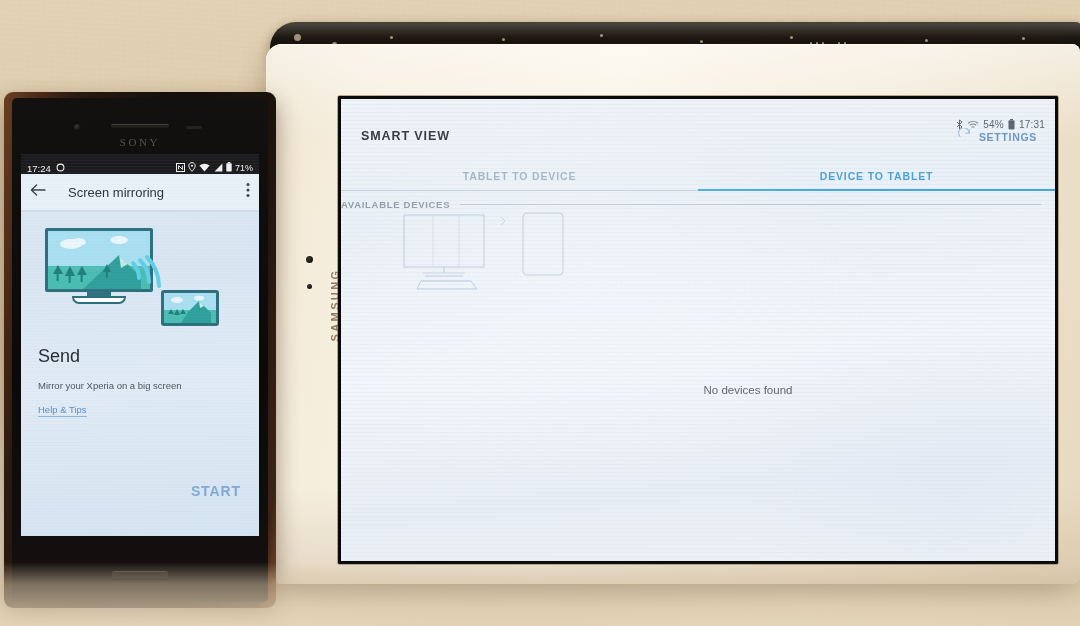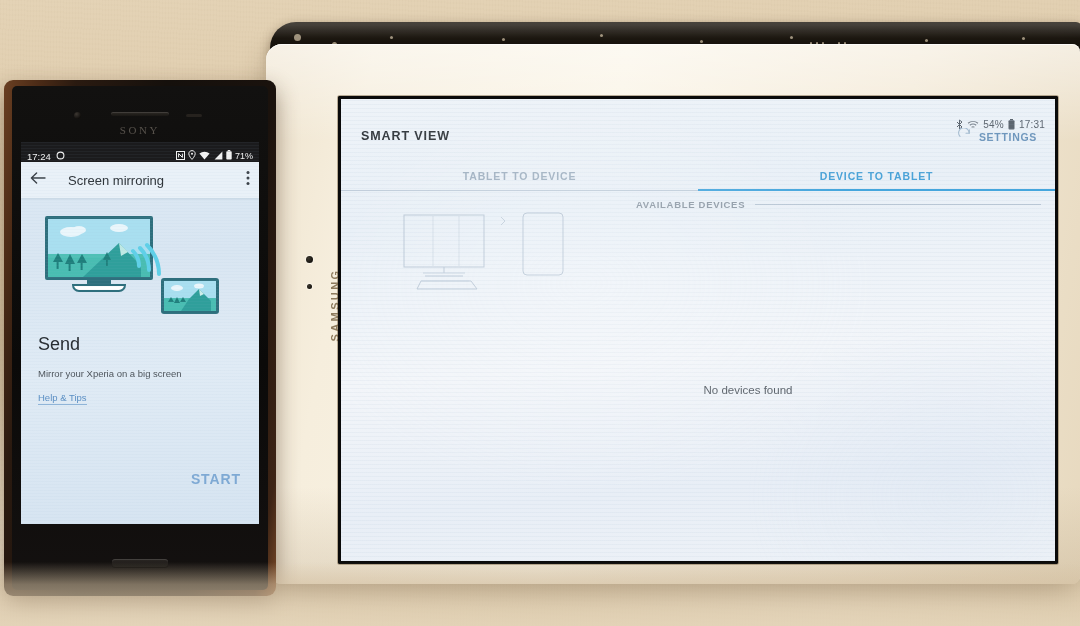--- a/index.html
+++ b/index.html
@@ -92,21 +92,20 @@
   }
   .t-tab.active{color:#4aa3d8;}
   .t-tabline{
     position:absolute;left:0;right:0;top:91px;height:1px;background:rgba(150,170,190,.5);
   }
   .t-tabline-active{
     position:absolute;top:90px;height:2px;background:#45a6dd;left:50%;width:50%;
   }
   .t-avail{
     position:absolute;left:0;right:14px;top:100px;display:flex;align-items:center;gap:10px;
-    padding-left:295px;
   }
   .t-avail span{font-size:9.5px;font-weight:bold;letter-spacing:.7px;color:#8d99a5;white-space:nowrap;}
   .t-avail i{flex:1;height:1px;background:rgba(150,168,188,.55);display:block;}
 
   .t-illus{position:absolute;left:62px;top:112px;}
   .t-desc{
     position:absolute;left:10px;top:196px;width:300px;
     font-size:11px;line-height:17px;color:#4a515a;
   }
   .t-nodev{
@@ -118,21 +117,21 @@
   .t-brand{
     position:absolute;left:32px;top:255px;
     transform:rotate(-90deg);transform-origin:center;
     font-size:11px;font-weight:bold;letter-spacing:2.4px;color:#9a8straight;
     color:#8d7a5c;white-space:nowrap;
   }
   .t-cam{position:absolute;left:40px;width:7px;height:7px;border-radius:50%;
     background:radial-gradient(circle at 35% 32%,#3a352c,#16140f 70%);box-shadow:0 0 0 1px rgba(255,255,255,.35);}
 
   
-  .phone-wrap{position:absolute;left:4px;top:80px;width:272px;height:516px;}
+  .phone-wrap{position:absolute;left:4px;top:92px;width:272px;height:516px;}
   .phone-body{
     position:absolute;inset:0;border-radius:9px;
     background:linear-gradient(100deg,#6a3f22 0%,#4a2a16 10%,#2a1a10 20%,#15100c 45%,#1a120d 75%,#3d2415 94%,#7a4a28 100%);
     box-shadow:0 9px 22px rgba(70,45,25,.48);
   }
   .phone-inner{
     position:absolute;left:8px;top:6px;right:8px;bottom:6px;border-radius:5px;
     background:linear-gradient(180deg,#121110 0%,#0b0a09 55%,#141110 100%);
   }
   .phone-screen{

